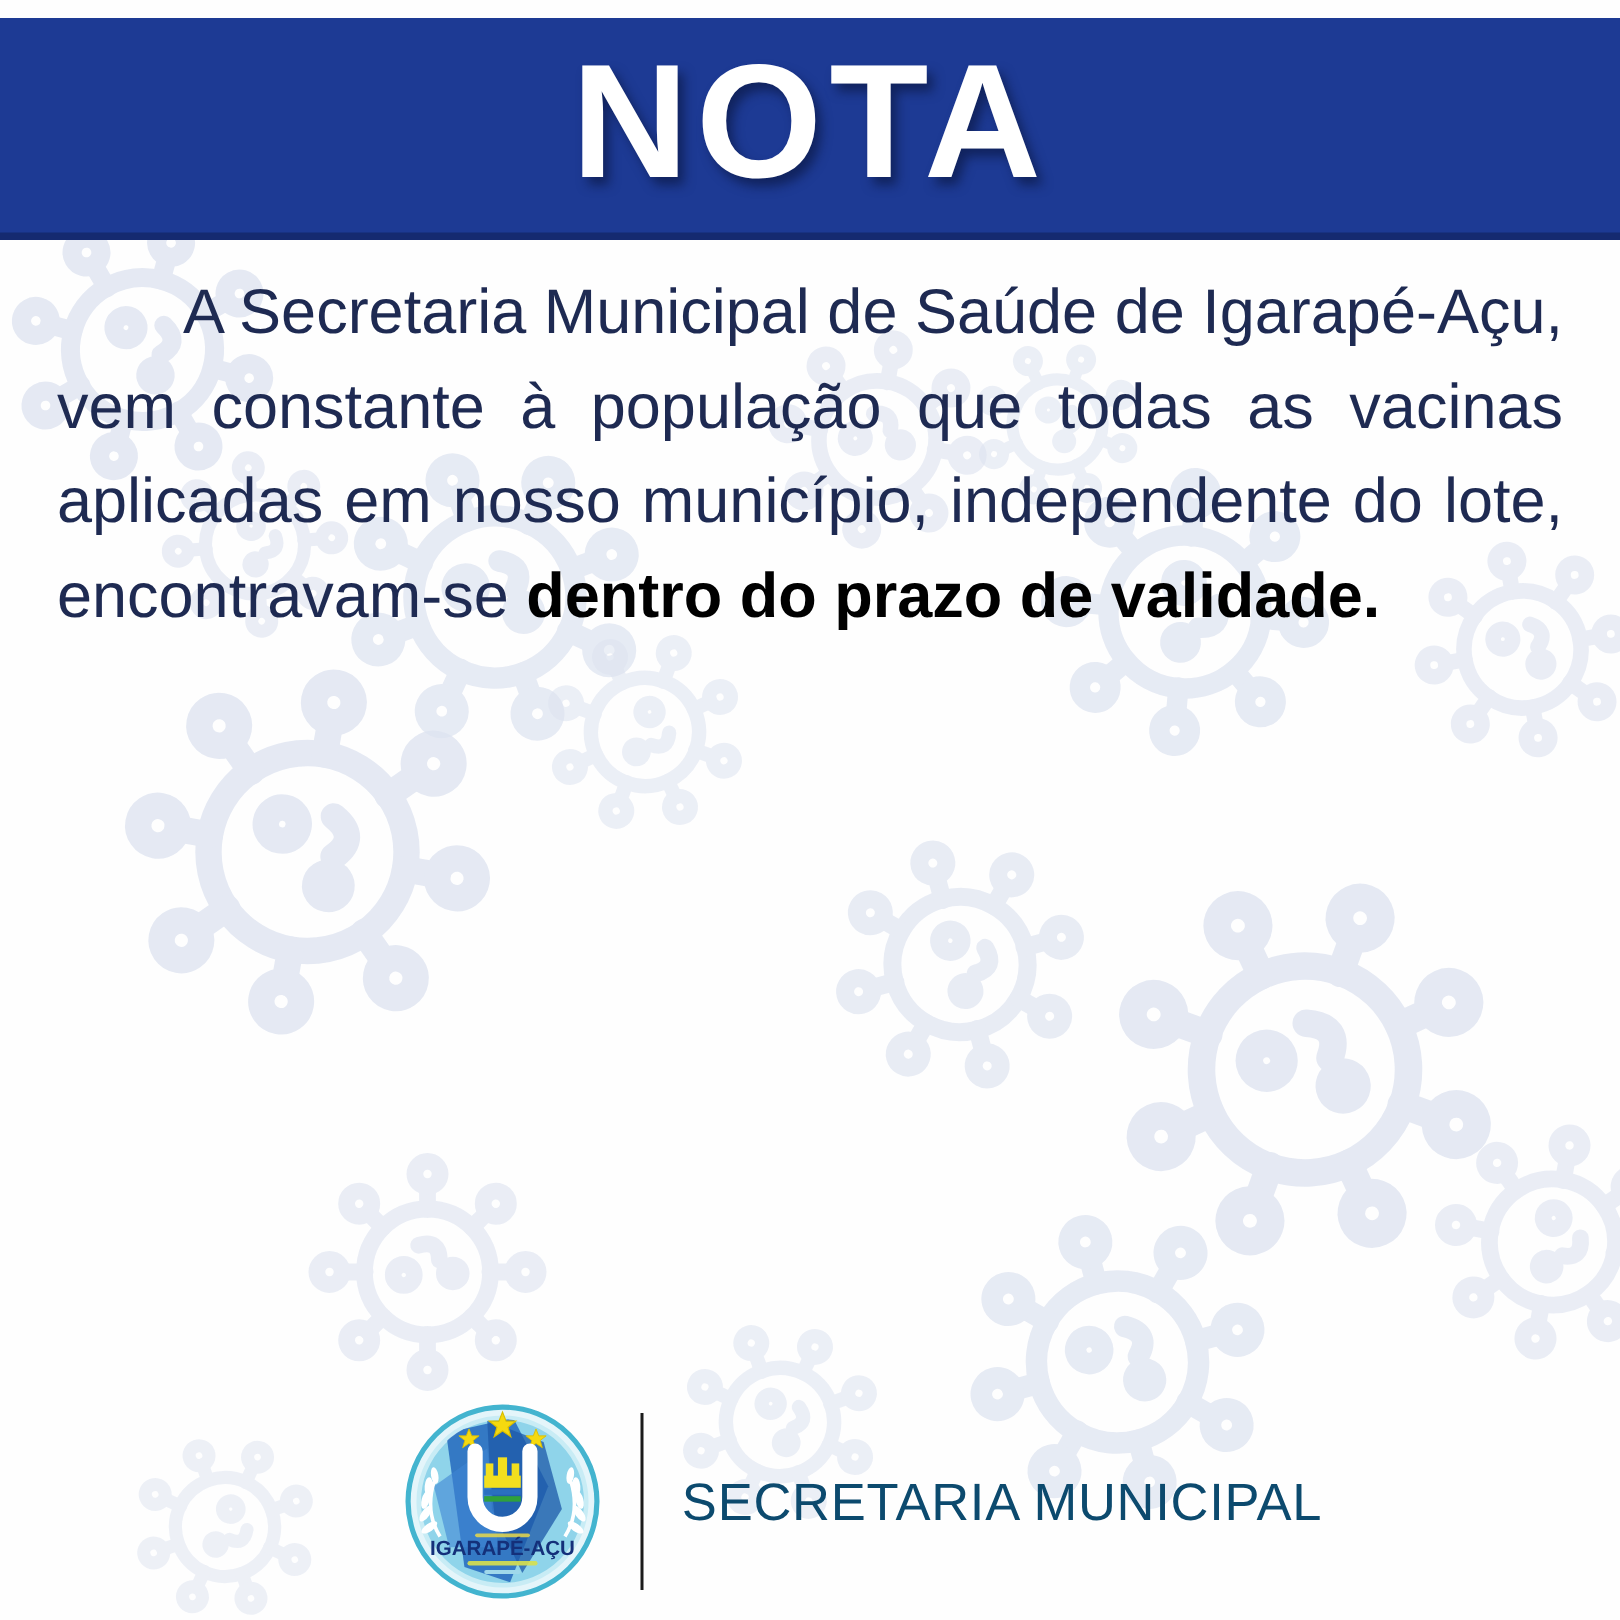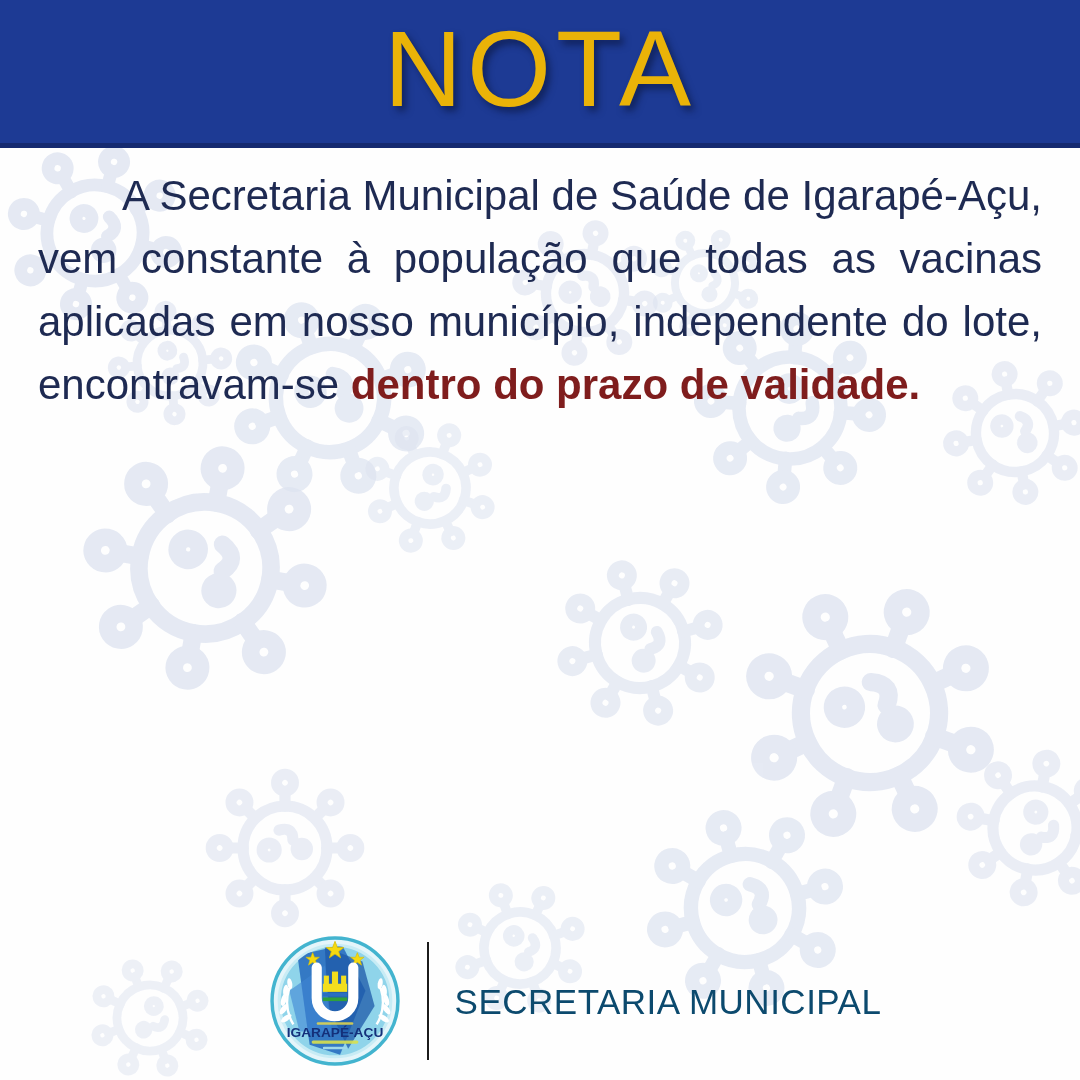--- a/index.html
+++ b/index.html
@@ -13,27 +13,27 @@
   }
   
   .banner{
     position:relative;
     height:143px;
     background:#1d3a94;
     border-bottom:5px solid #152a70;
     z-index:2;
   }
   .banner h1{
-    margin:0;
+    margin:12px;
     text-align:center;
     line-height:138px;
     font-size:108px;
-    font-weight:400;
+    font-weight:700;
     letter-spacing:5px;
-    color:#eab308;
+    color:#ffffff;
     text-shadow:4px 5px 7px rgba(8,16,50,.55);
   }
   
   .watermark{
     position:absolute;
     left:0;top:148px;
     width:1080px;height:932px;
     z-index:0;
     pointer-events:none;
     color:#dde3f0;
@@ -42,21 +42,21 @@
   .notice-text{
     position:relative;
     z-index:1;
     padding:16px 38px 0 38px;
     color:#1e2a52;
     font-size:42px;
     line-height:63px;
     text-align:justify;
   }
   .notice-text p{margin:0;text-indent:84px;}
-  .notice-text strong{font-weight:700;color:#7f1d1d;}
+  .notice-text strong{font-weight:700;color:#000000;}
   
   .footer{
     position:absolute;
     left:0;bottom:0;
     width:100%;
     height:158px;
     display:flex;
     align-items:center;
     justify-content:center;
     gap:26px;

